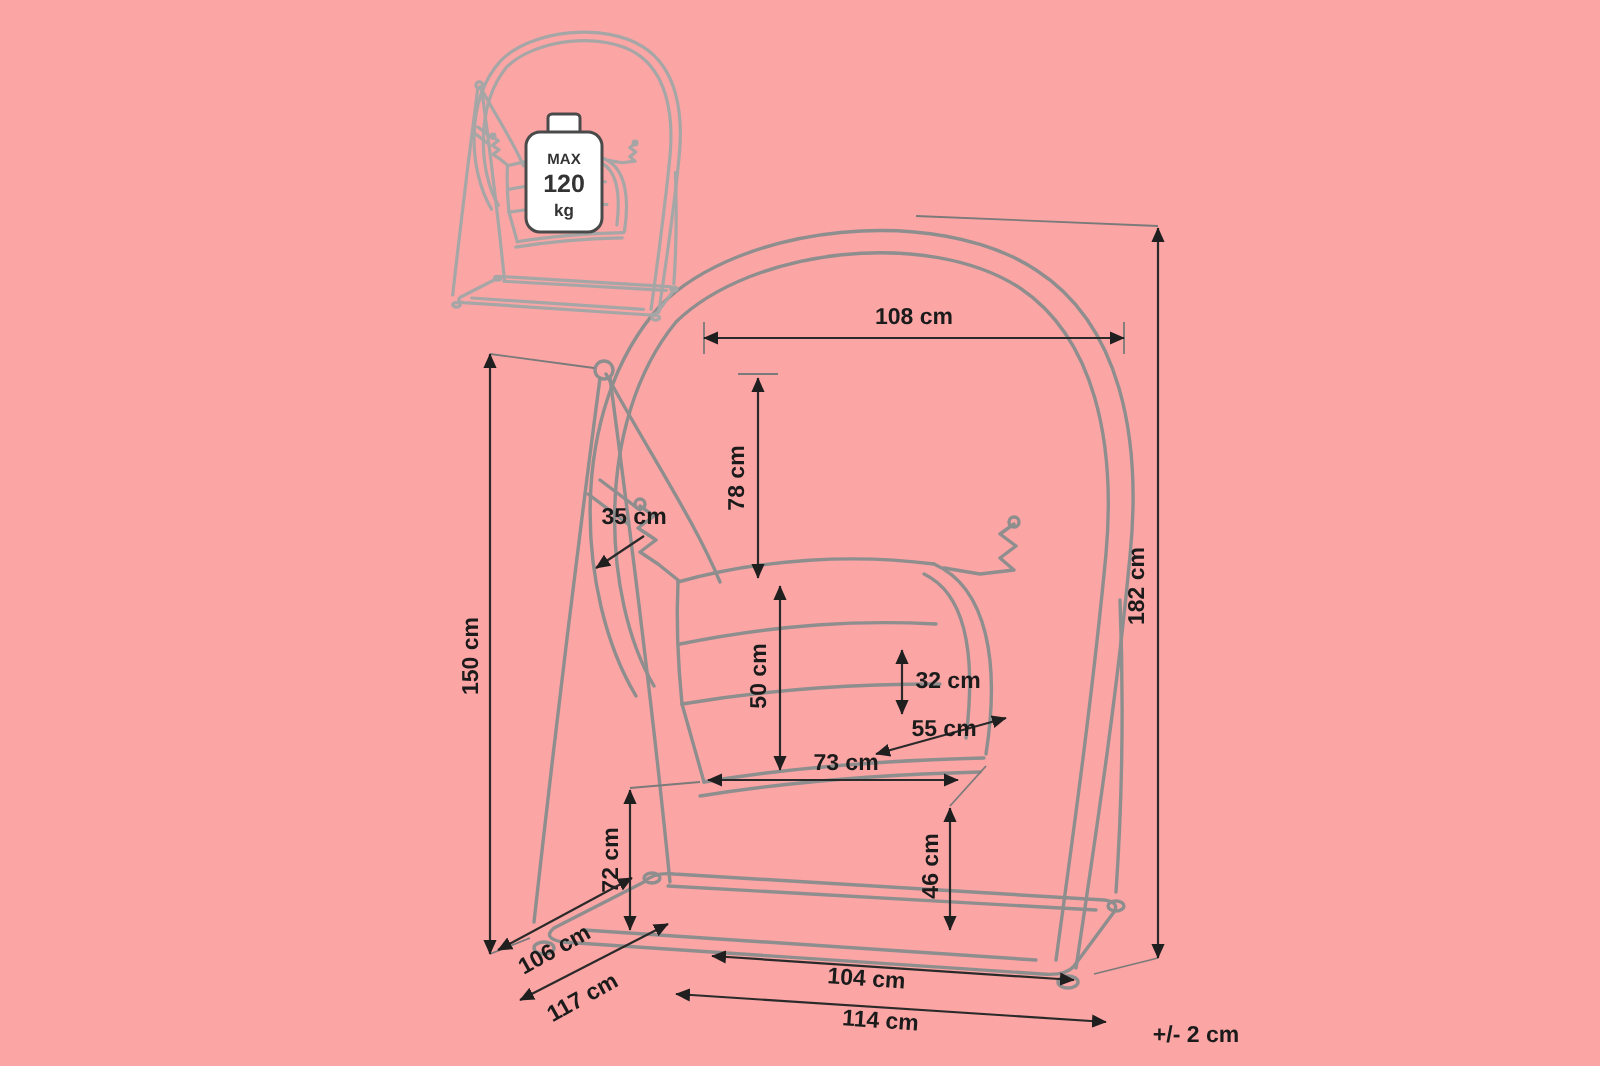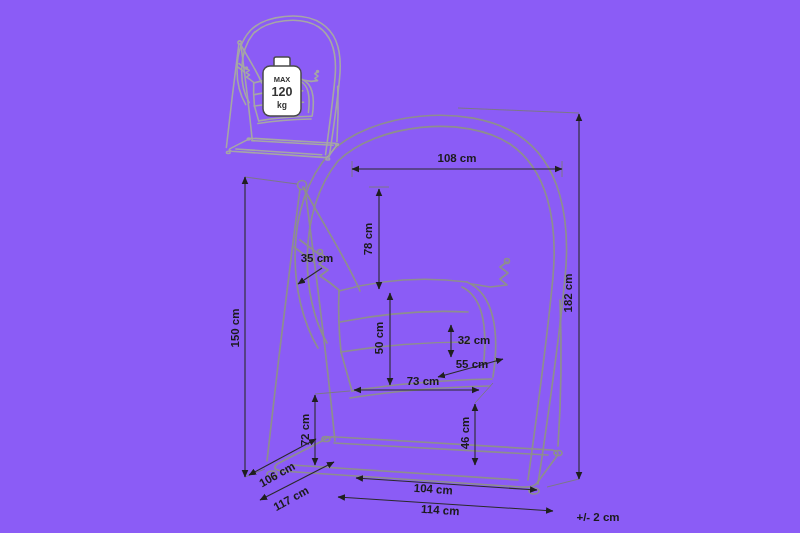--- a/index.html
+++ b/index.html
@@ -1,17 +1,17 @@
 <!DOCTYPE html>
 <html><head>
 <meta charset="utf-8">
 <style>
   html, body { margin: 0; padding: 0; background: #ffffff; }
   .stage {
-    width: 800px; height: 533px; background: #8b5cf6;
+    width: 800px; height: 533px; background: #fca5a5;
     position: relative; overflow: hidden;
     font-family: "Liberation Sans", sans-serif;
   }
   svg { display: block; }
   svg text { font-family: "Liberation Sans", sans-serif; }
 
   .chair { stroke: var(--sc, #8e8e8e); stroke-width: var(--sw, 1.7); fill: none;
            stroke-linecap: round; stroke-linejoin: round; }
 
   .dim-line { stroke: #2a2a2a; stroke-width: 1.1; fill: none; }

